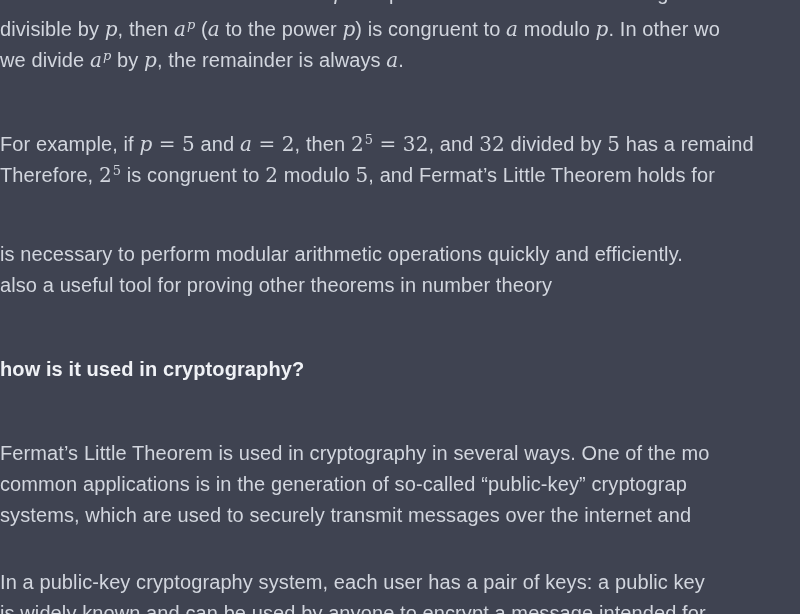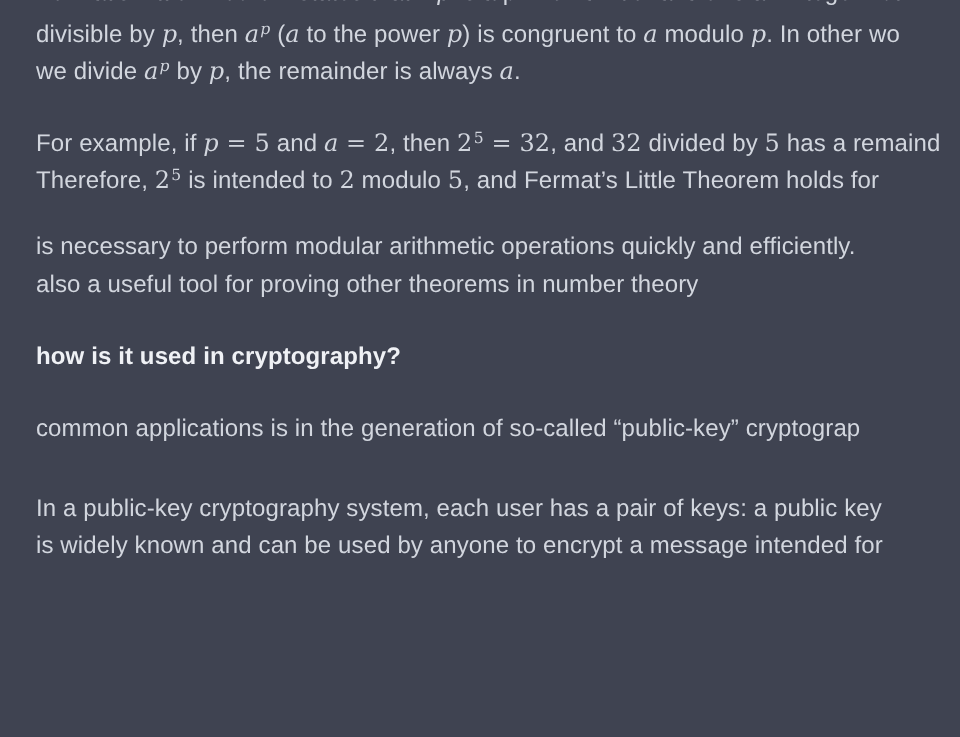--- a/index.html
+++ b/index.html
@@ -8,28 +8,27 @@
     width: 800px;
     height: 614px;
     overflow: hidden;
     background: #3f4351;
   }
   .screen {
     position: relative;
     width: 800px;
     height: 614px;
     box-sizing: border-box;
-    padding-left: 30px;
     display: flex;
     flex-direction: column;
     gap: 29px;
     overflow: hidden;
     font-family: "Liberation Sans", sans-serif;
   }
-  .block { flex: 0 0 auto; }
+  .block { flex: 0 0 auto; margin-top: 24px; }
   .block:first-child { margin-top: -22px; }
   .block:last-child { margin-top: 7px; }
   .line {
     white-space: nowrap;
     height: 31px;
     line-height: 31px;
     font-size: 20px;
     color: #d2d6de;
     letter-spacing: 0.1px;
   }
@@ -65,29 +64,31 @@
 <body>
 
 <div class="screen">
     <div class="block paragraph">
       <div class="line"><span class="seg-txt">Fermat’s Little Theorem states that if </span><span class="seg-mi">p</span><span class="seg-txt"> is a prime number and </span><span class="seg-mi">a</span><span class="seg-txt"> is an integer not</span></div>
       <div class="line"><span class="seg-txt">divisible by </span><span class="seg-mi">p</span><span class="seg-txt">, then </span><span class="seg-mi">a</span><span class="seg-sup-mi">p</span><span class="seg-txt"> (</span><span class="seg-mi">a</span><span class="seg-txt"> to the power </span><span class="seg-mi">p</span><span class="seg-txt">) is congruent to </span><span class="seg-mi">a</span><span class="seg-txt"> modulo </span><span class="seg-mi">p</span><span class="seg-txt">. In other wo</span></div>
       <div class="line"><span class="seg-txt">we divide </span><span class="seg-mi">a</span><span class="seg-sup-mi">p</span><span class="seg-txt"> by </span><span class="seg-mi">p</span><span class="seg-txt">, the remainder is always </span><span class="seg-mi">a</span><span class="seg-txt">.</span></div>
     </div>
     <div class="block paragraph">
       <div class="line"><span class="seg-txt">For example, if </span><span class="seg-mi">p</span><span class="seg-mn"> = 5</span><span class="seg-txt"> and </span><span class="seg-mi">a</span><span class="seg-mn"> = 2</span><span class="seg-txt">, then </span><span class="seg-mn">2</span><span class="seg-sup-mn">5</span><span class="seg-mn"> = 32</span><span class="seg-txt">, and </span><span class="seg-mn">32</span><span class="seg-txt"> divided by </span><span class="seg-mn">5</span><span class="seg-txt"> has a remaind</span></div>
-      <div class="line"><span class="seg-txt">Therefore, </span><span class="seg-mn">2</span><span class="seg-sup-mn">5</span><span class="seg-txt"> is intended to </span><span class="seg-mn">2</span><span class="seg-txt"> modulo </span><span class="seg-mn">5</span><span class="seg-txt">, and Fermat’s Little Theorem holds for</span></div>
+      <div class="line"><span class="seg-txt">Therefore, </span><span class="seg-mn">2</span><span class="seg-sup-mn">5</span><span class="seg-txt"> is congruent to </span><span class="seg-mn">2</span><span class="seg-txt"> modulo </span><span class="seg-mn">5</span><span class="seg-txt">, and Fermat’s Little Theorem holds for</span></div>
     </div>
     <div class="block paragraph">
       <div class="line"><span class="seg-txt">is necessary to perform modular arithmetic operations quickly and efficiently.</span></div>
       <div class="line"><span class="seg-txt">also a useful tool for proving other theorems in number theory</span></div>
     </div>
     <div class="block heading">
       <div class="line"><span class="seg-txt">how is it used in cryptography?</span></div>
     </div>
     <div class="block paragraph">
+      <div class="line"><span class="seg-txt">Fermat’s Little Theorem is used in cryptography in several ways. One of the mo</span></div>
       <div class="line"><span class="seg-txt">common applications is in the generation of so-called “public-key” cryptograp</span></div>
+      <div class="line"><span class="seg-txt">systems, which are used to securely transmit messages over the internet and</span></div>
     </div>
     <div class="block paragraph">
       <div class="line"><span class="seg-txt">In a public-key cryptography system, each user has a pair of keys: a public key</span></div>
       <div class="line"><span class="seg-txt">is widely known and can be used by anyone to encrypt a message intended for</span></div>
     </div>
   </div>
 
 </body></html>

